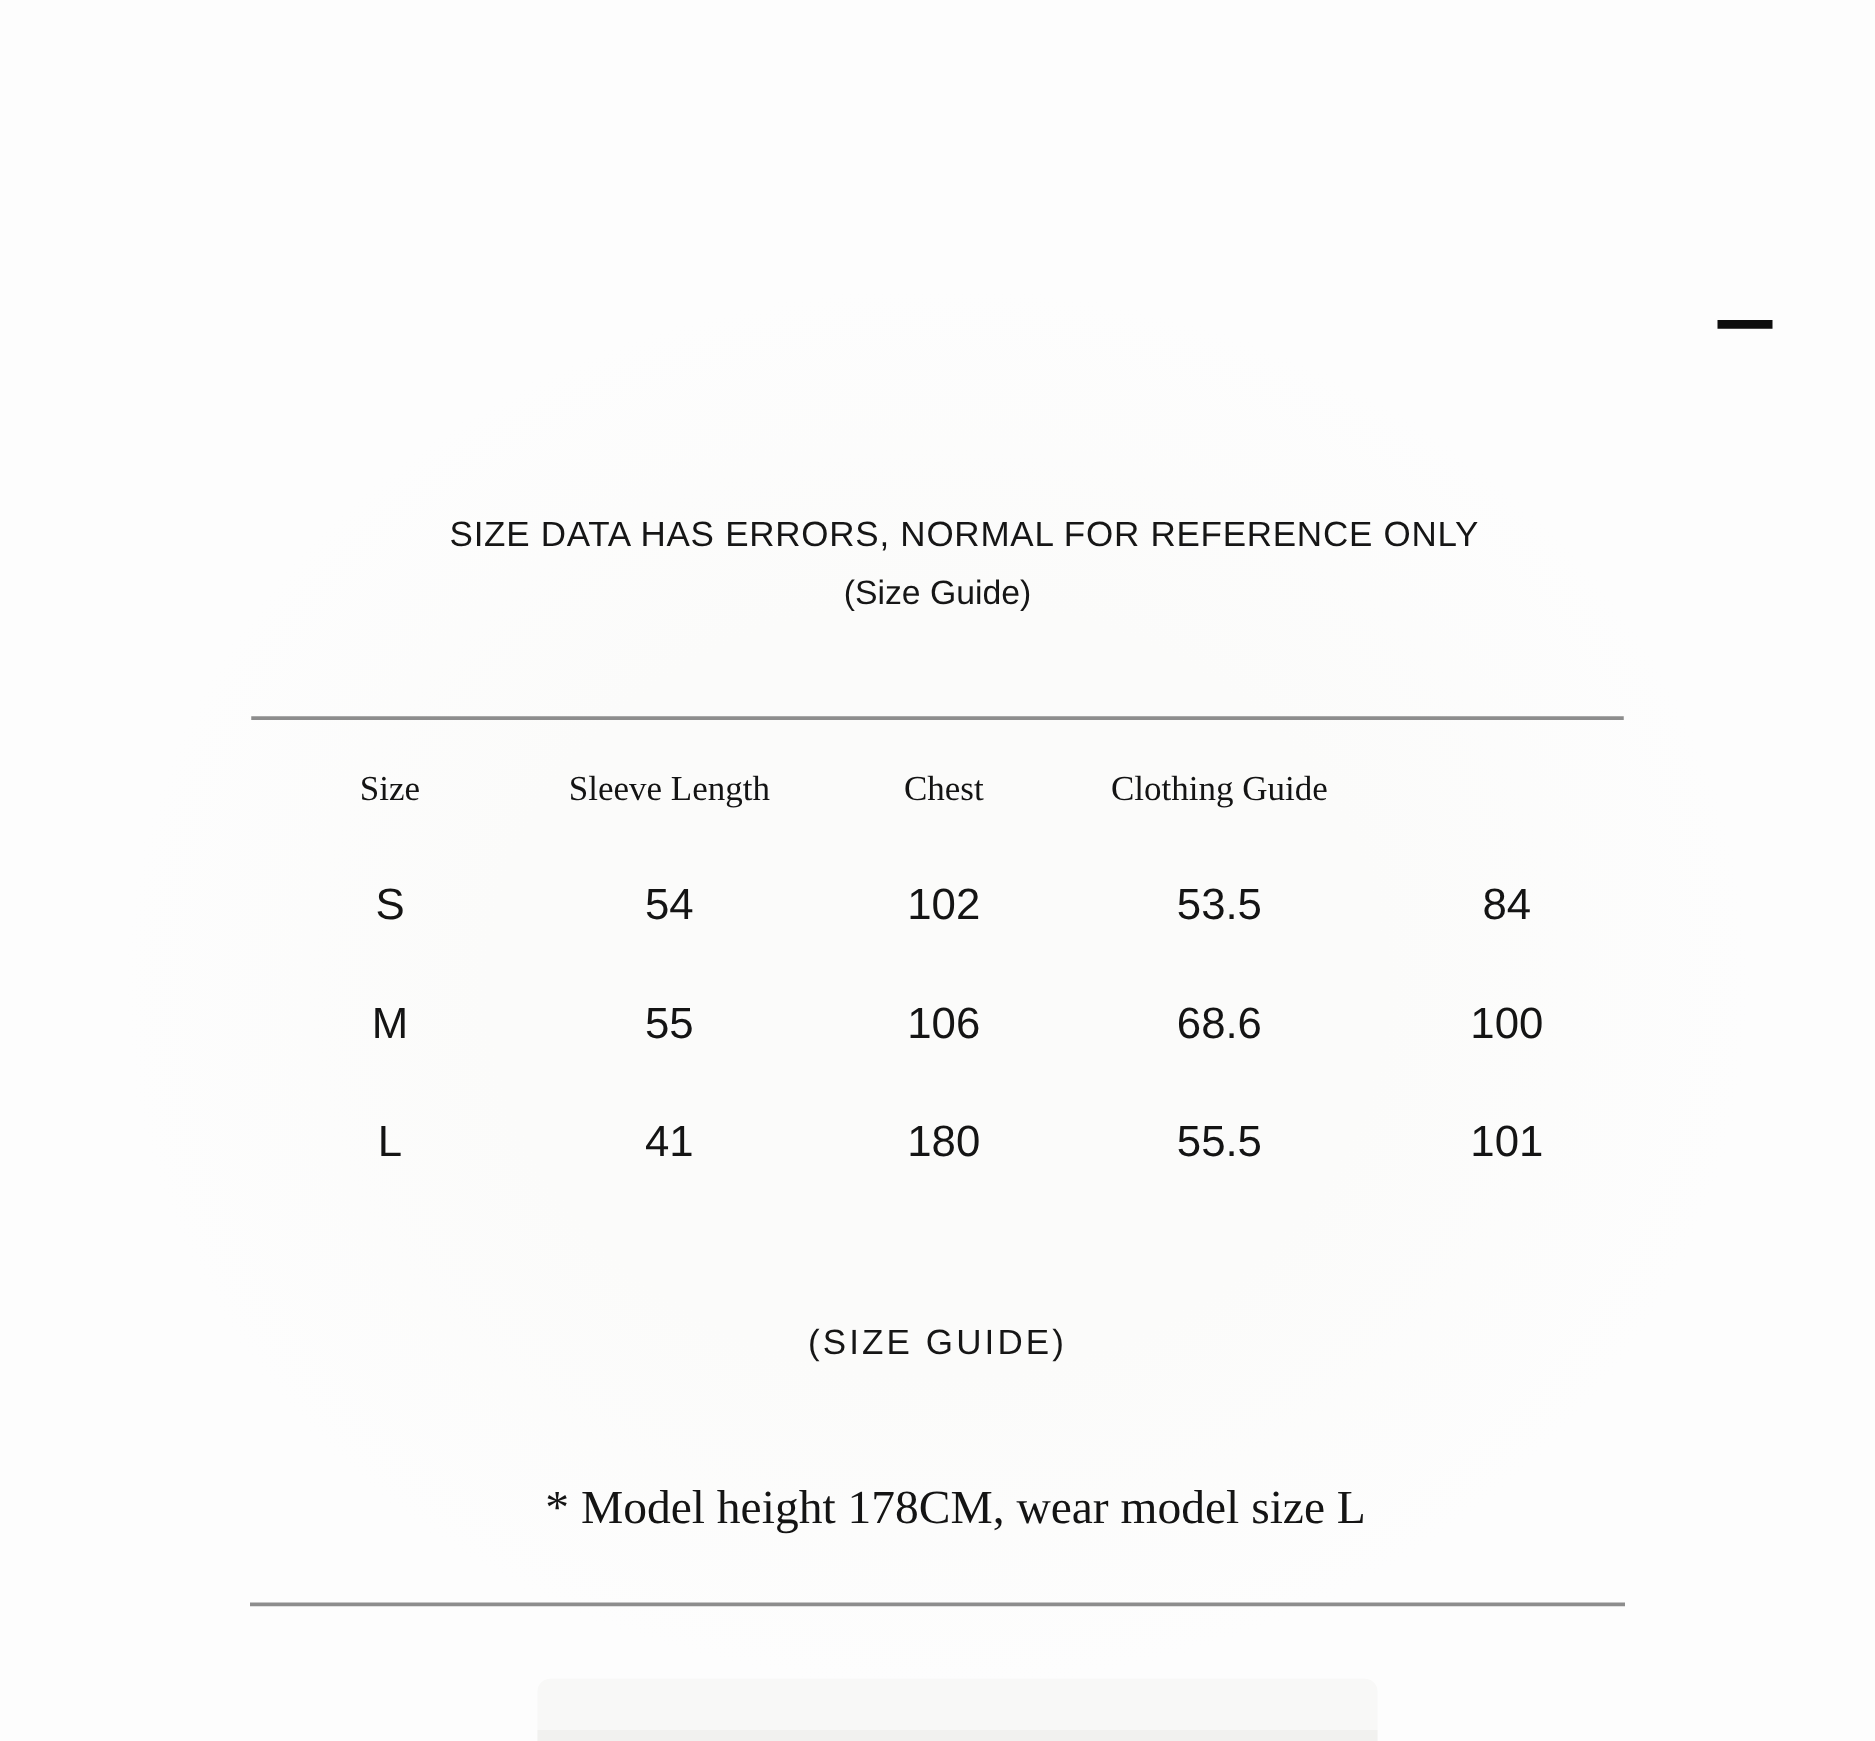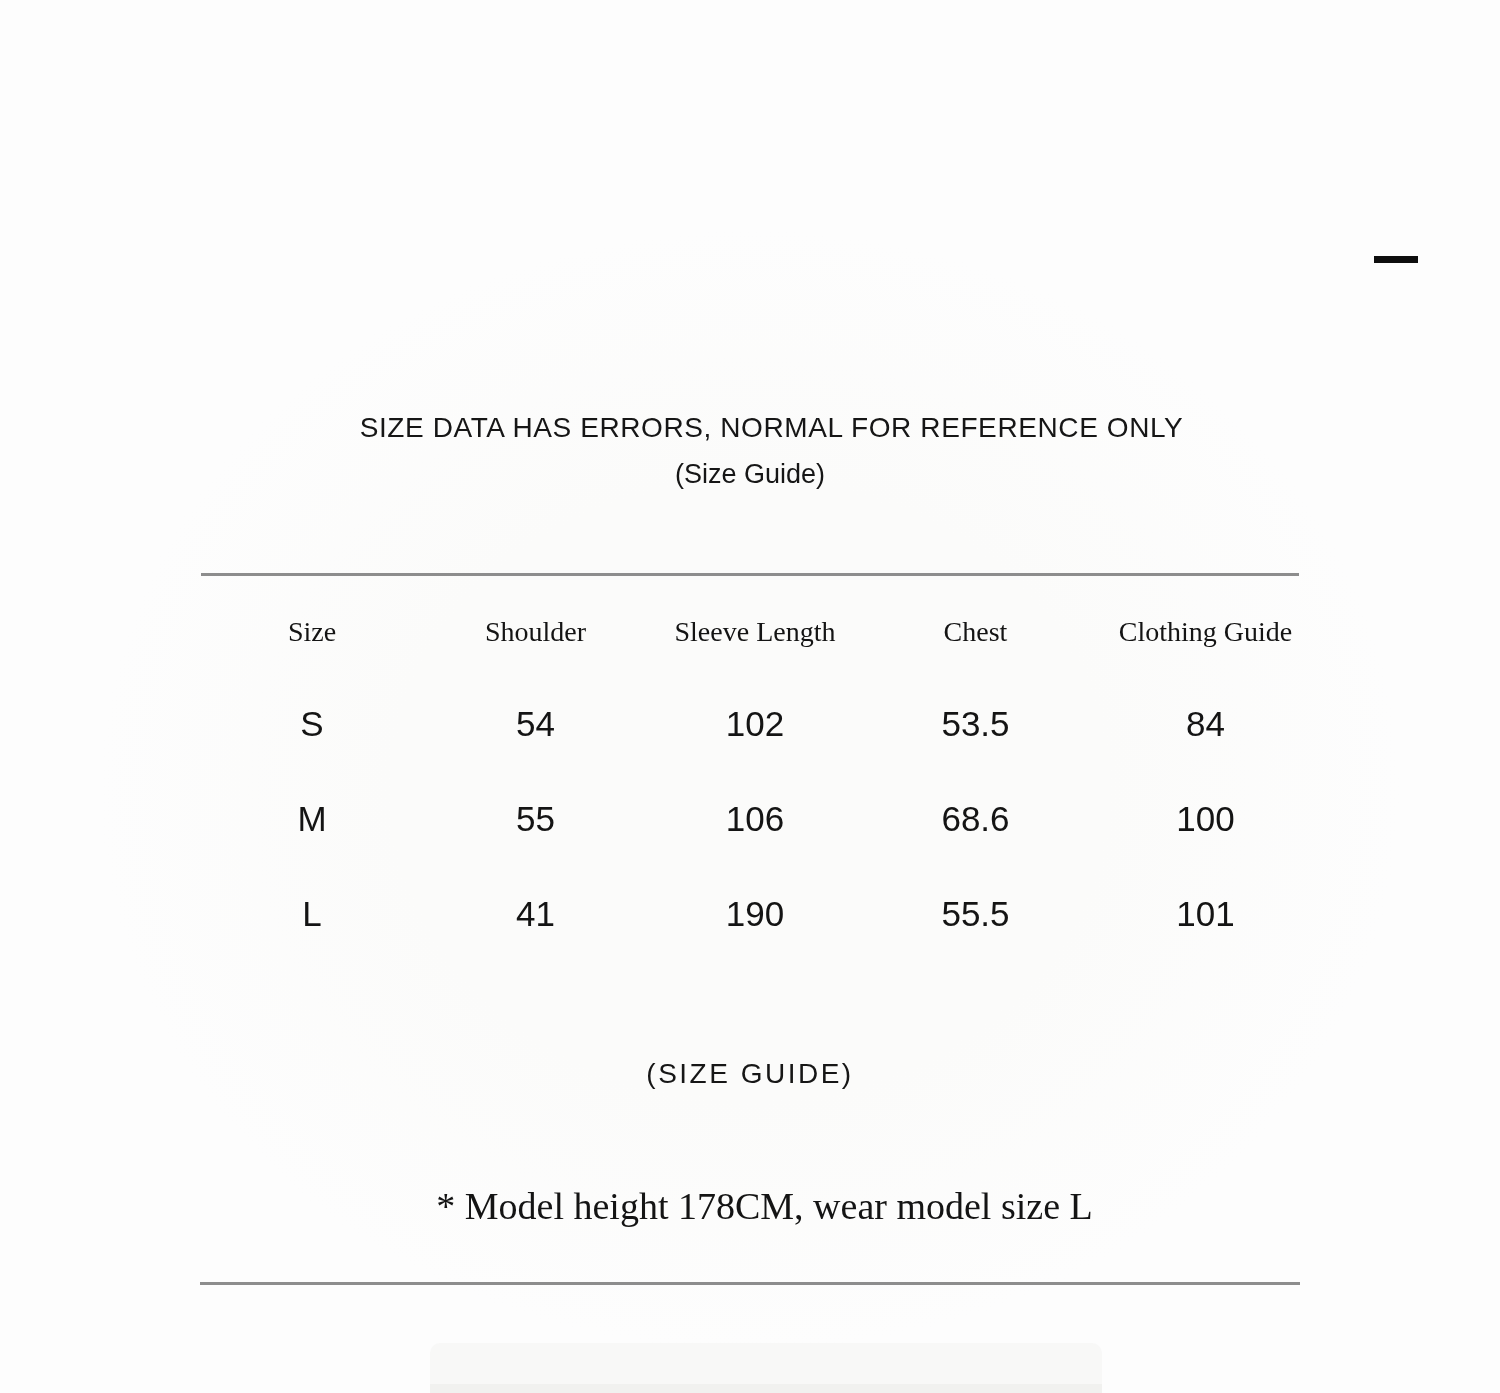--- a/index.html
+++ b/index.html
@@ -125,21 +125,20 @@
 
   <div class="title">SIZE DATA HAS ERRORS, NORMAL FOR REFERENCE ONLY</div>
 
   <div class="subtitle">(Size Guide)</div>
 
   <div class="divider divider-top"></div>
 
   <div class="size-table">
     <div class="t-row head">
       <div class="t-cell head">Size</div>
-      <div class="t-cell head">Shoulder</div>
       <div class="t-cell head">Sleeve Length</div>
       <div class="t-cell head">Chest</div>
       <div class="t-cell head">Clothing Guide</div>
     </div>
 
     <div class="t-row data">
       <div class="t-cell">S</div>
       <div class="t-cell">54</div>
       <div class="t-cell">102</div>
       <div class="t-cell">53.5</div>
@@ -150,21 +149,21 @@
       <div class="t-cell">M</div>
       <div class="t-cell">55</div>
       <div class="t-cell">106</div>
       <div class="t-cell">68.6</div>
       <div class="t-cell">100</div>
     </div>
 
     <div class="t-row data">
       <div class="t-cell">L</div>
       <div class="t-cell">41</div>
-      <div class="t-cell">190</div>
+      <div class="t-cell">180</div>
       <div class="t-cell">55.5</div>
       <div class="t-cell">101</div>
     </div>
   </div>
 
   <div class="caption">(SIZE GUIDE)</div>
 
   <div class="note">* Model height 178CM, wear model size L</div>
 
   <div class="divider divider-bottom"></div>

